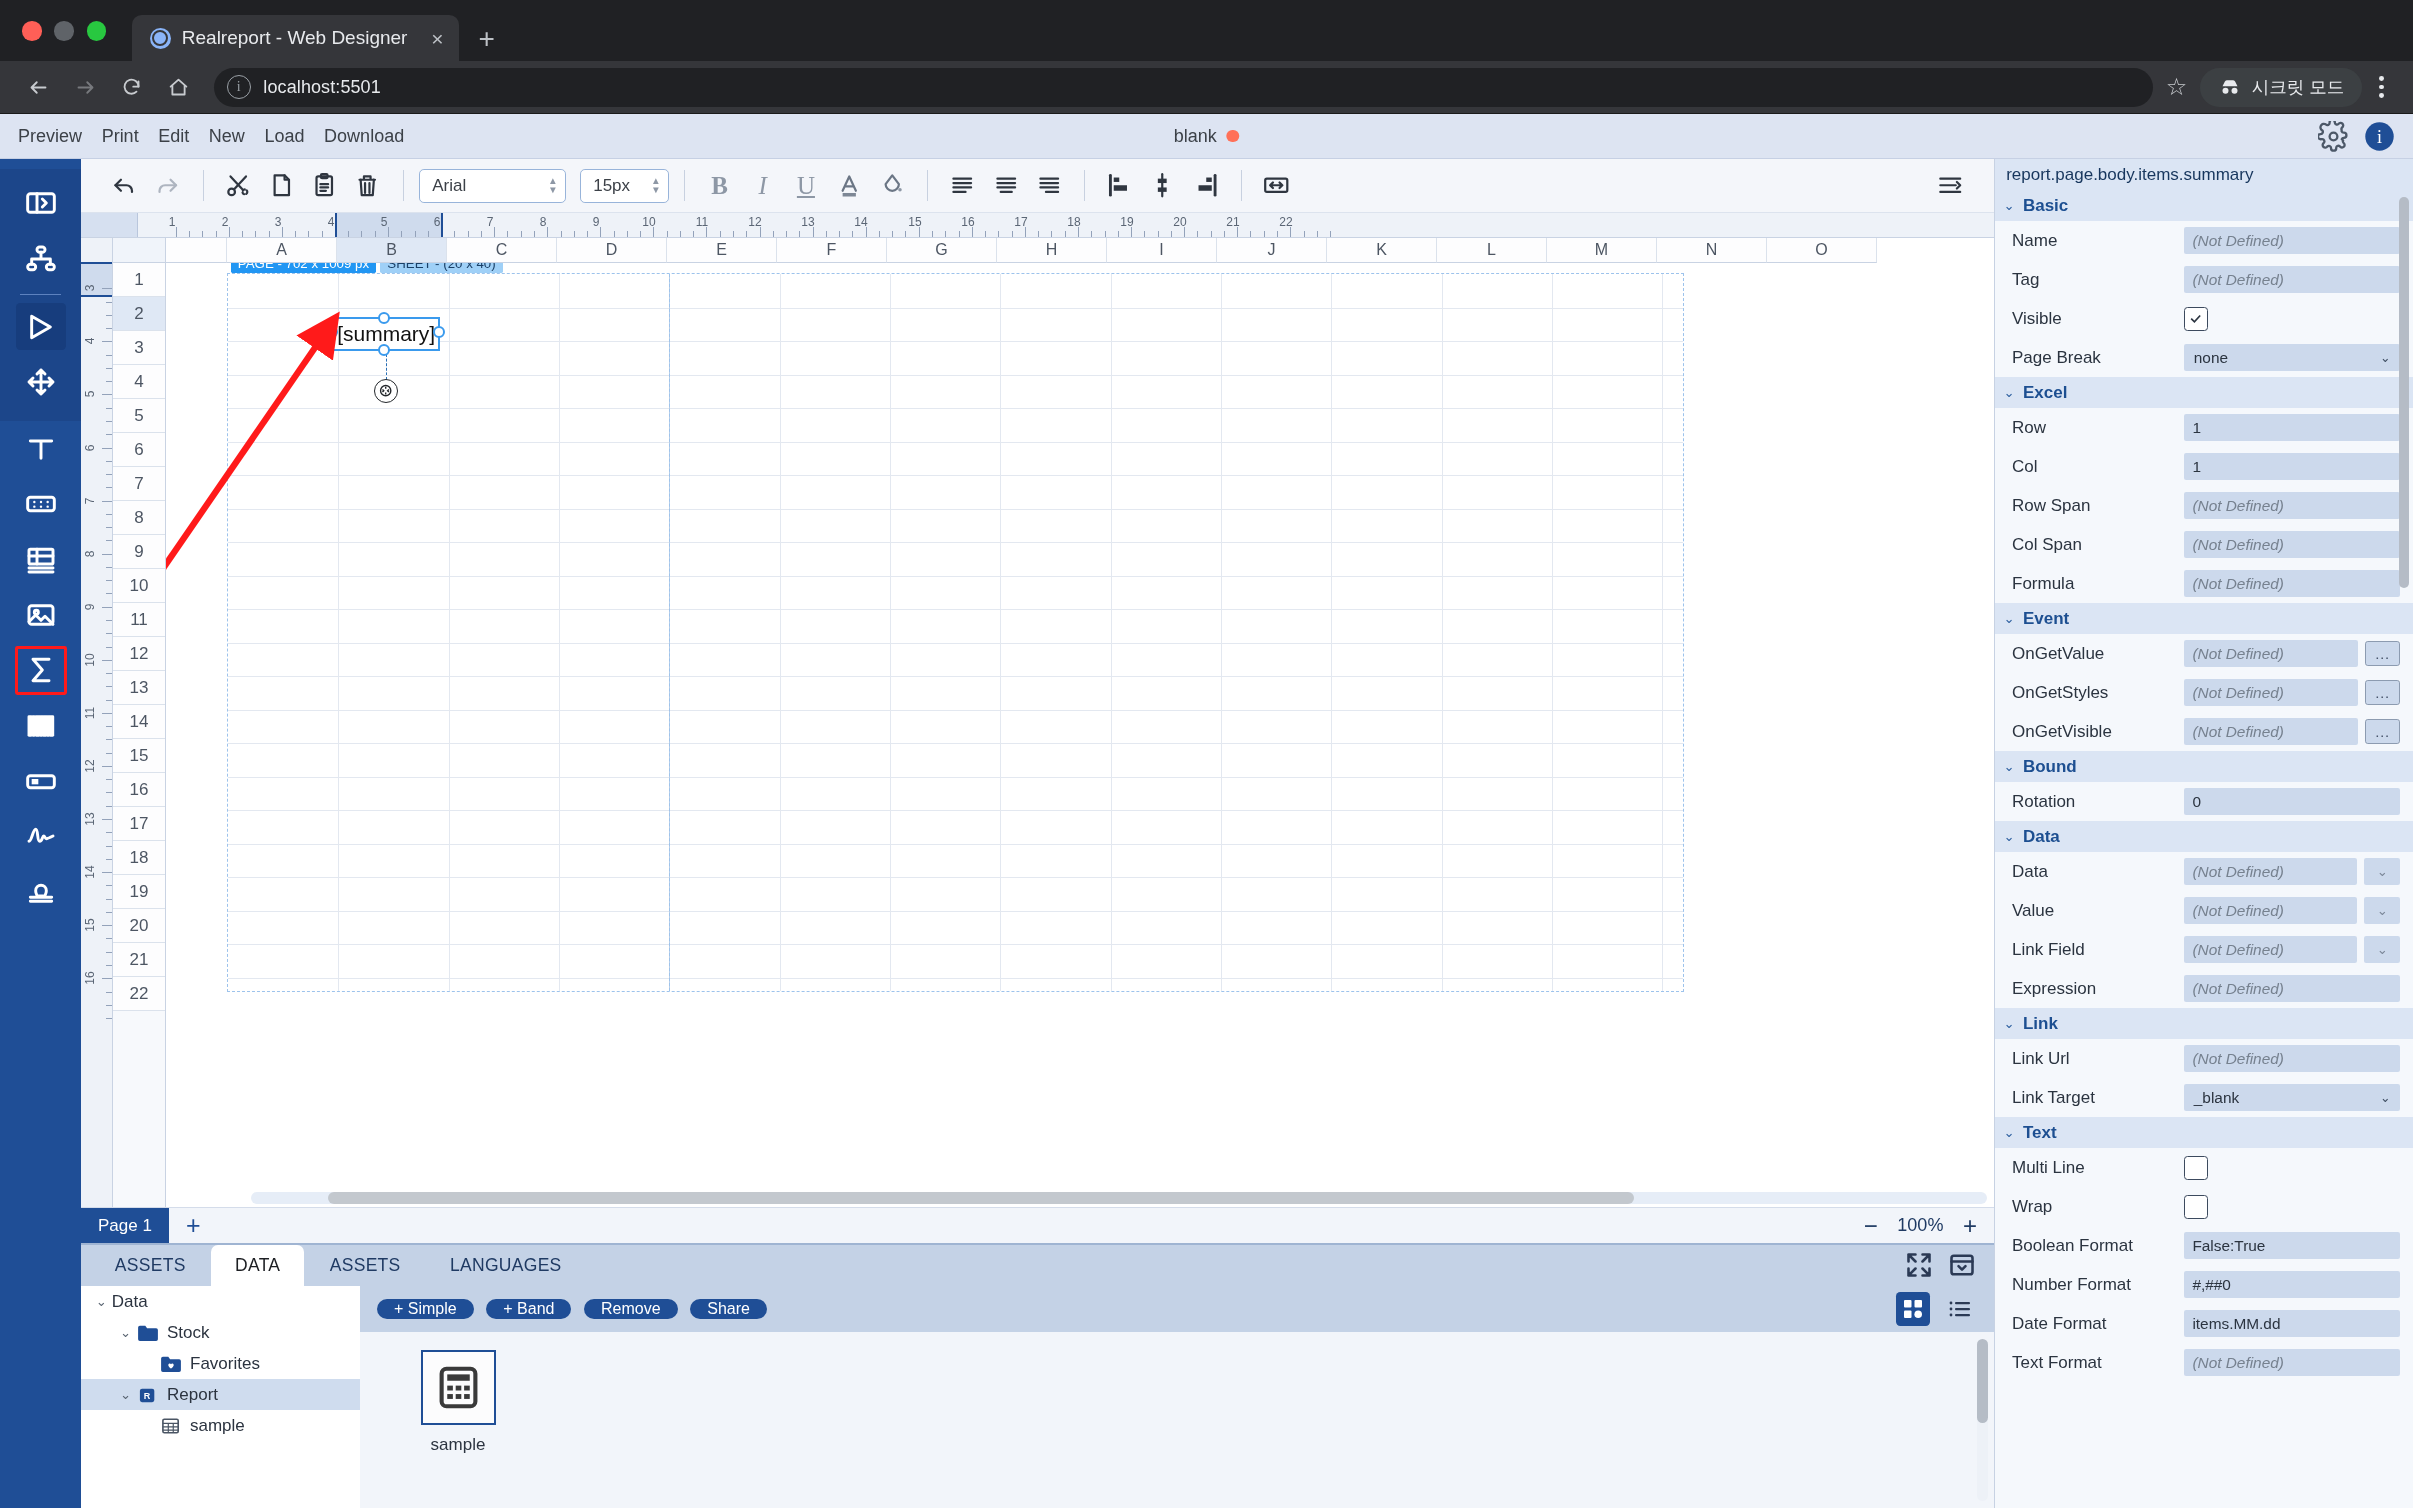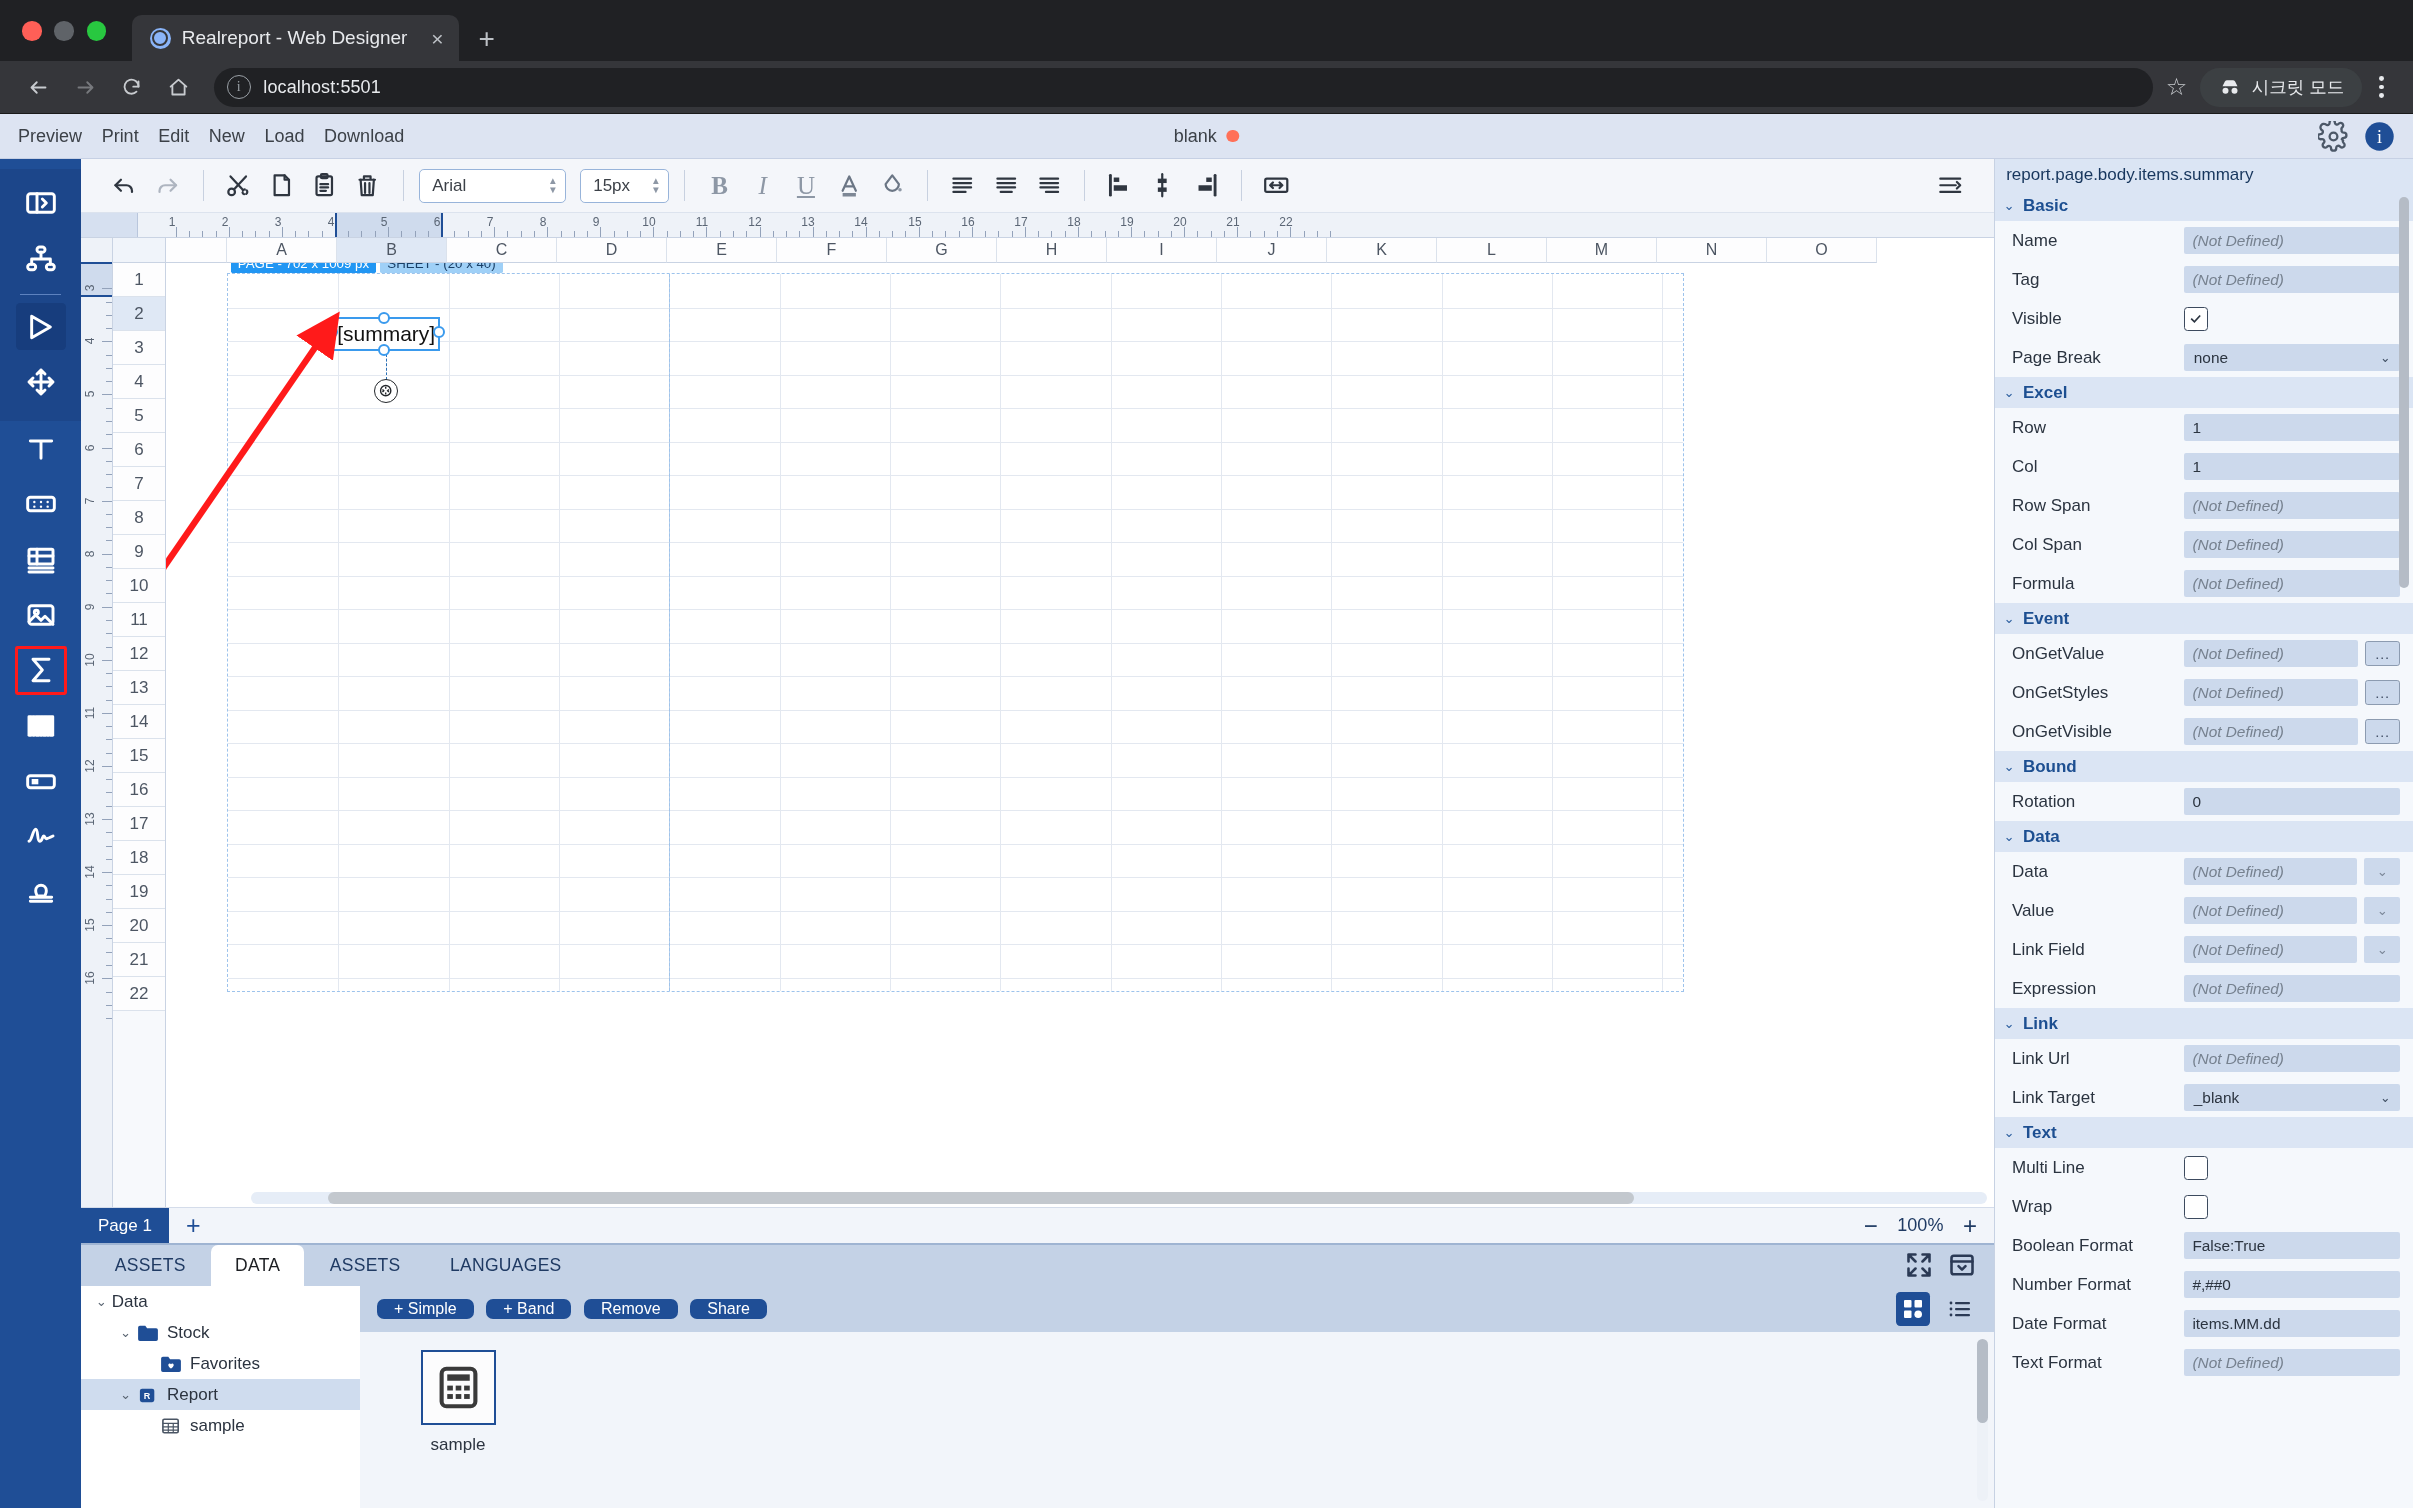--- a/index.html
+++ b/index.html
@@ -149,21 +149,21 @@
   .dock-tools svg { width: 28px;height:28px; stroke:#2b3a55; fill:none; stroke-width:2.2; stroke-linecap:round; stroke-linejoin:round; }
   .dock-body { flex:1; display:flex; min-height:0; }
   .tree { width: 279px; background:#ffffff; overflow:hidden; }
   .tnode { height: 31px; display:flex; align-items:center; font-size:17px; color:#2c3440; padding-left: 8.4px; }
   .tnode.sel { background:#cfdcee; }
   .tchev { width: 21px; text-align:center; color:#5a6572; font-size:13.3px; }
   .tfolder { width: 24px; height:18px; margin-right:7px; flex:none; }
   .tfolder svg { width:24px; height:18px; }
   .dpanel { flex:1; display:flex; flex-direction:column; background:#f2f5fa; min-width:0; }
   .dpanel-top { height: 46px; background:#c4d2e6; display:flex; align-items:center; gap: 12.6px; padding: 0 17px; }
-  .dbtn { background:#1f4e96; color:#fff; font-size:16px; border-radius:7px; padding: 1px 17px; border:none; }
+  .dbtn { background:#1f4e96; color:#fff; font-size:16px; border-radius:13px; padding: 1px 17px; border:none; }
   .dview { margin-left:auto; display:flex; align-items:center; gap: 12.6px; }
   .dview .vbtn { width:34px;height:34px; display:flex; align-items:center;justify-content:center; border-radius:4.2px; }
   .dview .vbtn.active { background:#1f4e96; }
   .dview svg { width:24px;height:24px; }
   .dpanel-body { flex:1; padding: 18px 21px; position:relative; overflow:hidden; }
   .card { width: 98px; display:flex; flex-direction:column; align-items:center; gap: 9.8px; margin-left: 28px; }
   .card-thumb { width: 75px; height:75px; border: 2.8px solid #1f4e96; background:#fcfcfd; display:flex; align-items:center; justify-content:center; }
   .card-thumb svg { width:45px;height:45px; fill:#3a3a3a; }
   .card-label { font-size: 17px; color:#2c3440; }
   .dock-scroll { position:absolute; right: 5.6px; top: 7px; width: 11.2px; bottom: 7px; background:#edf1f7; border-radius:5.6px; }

